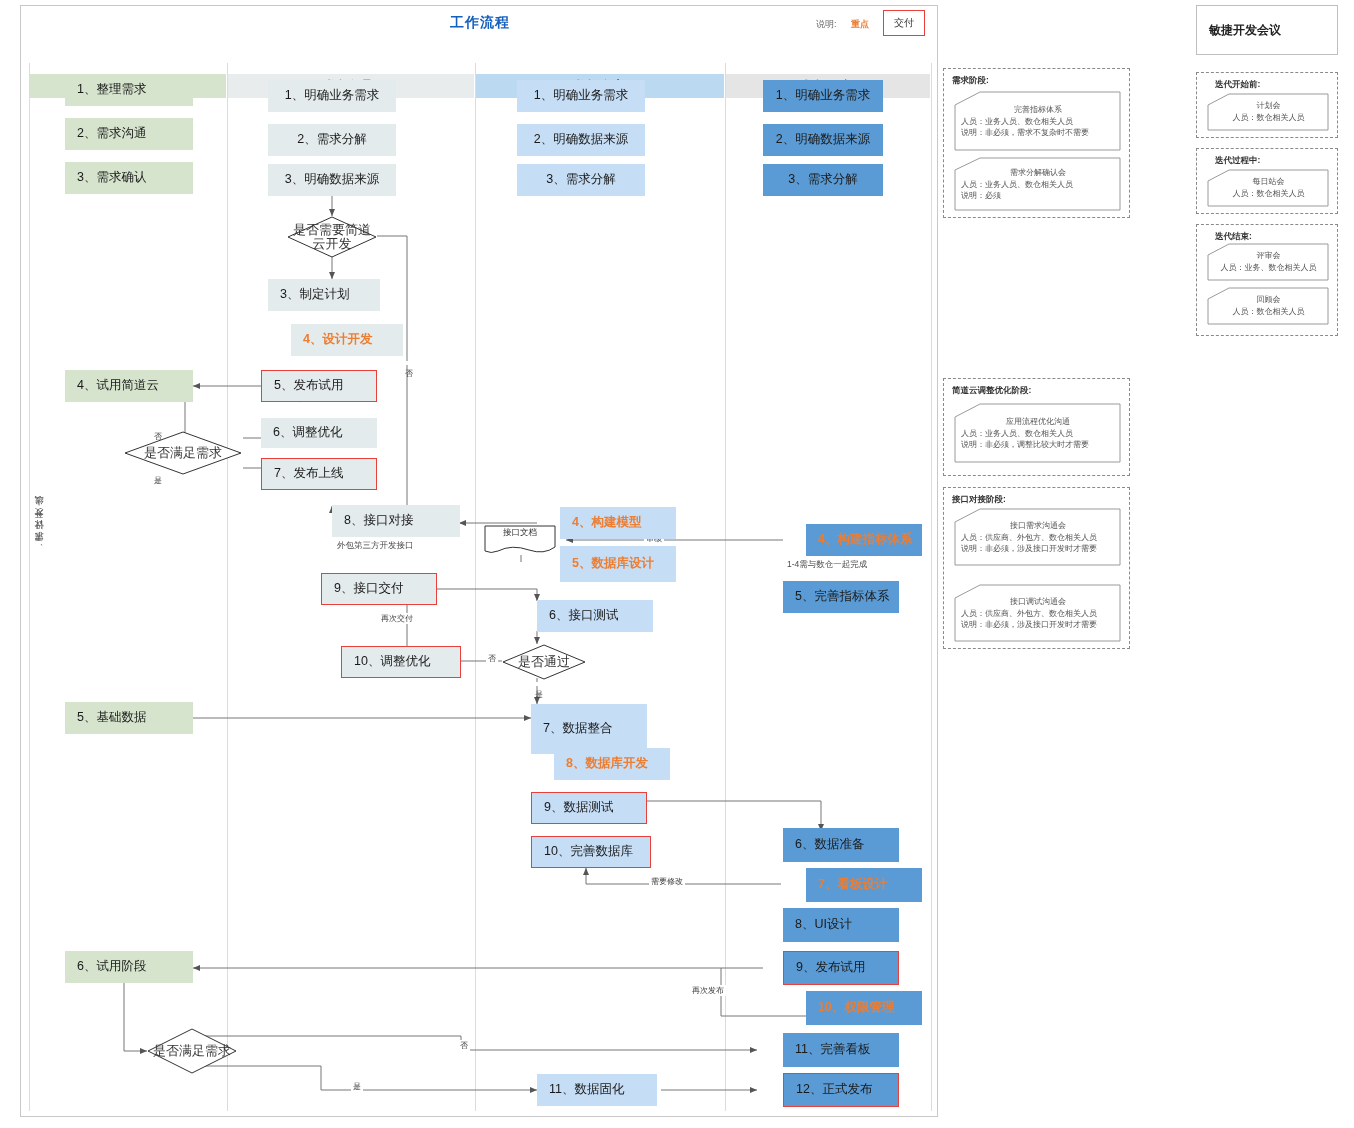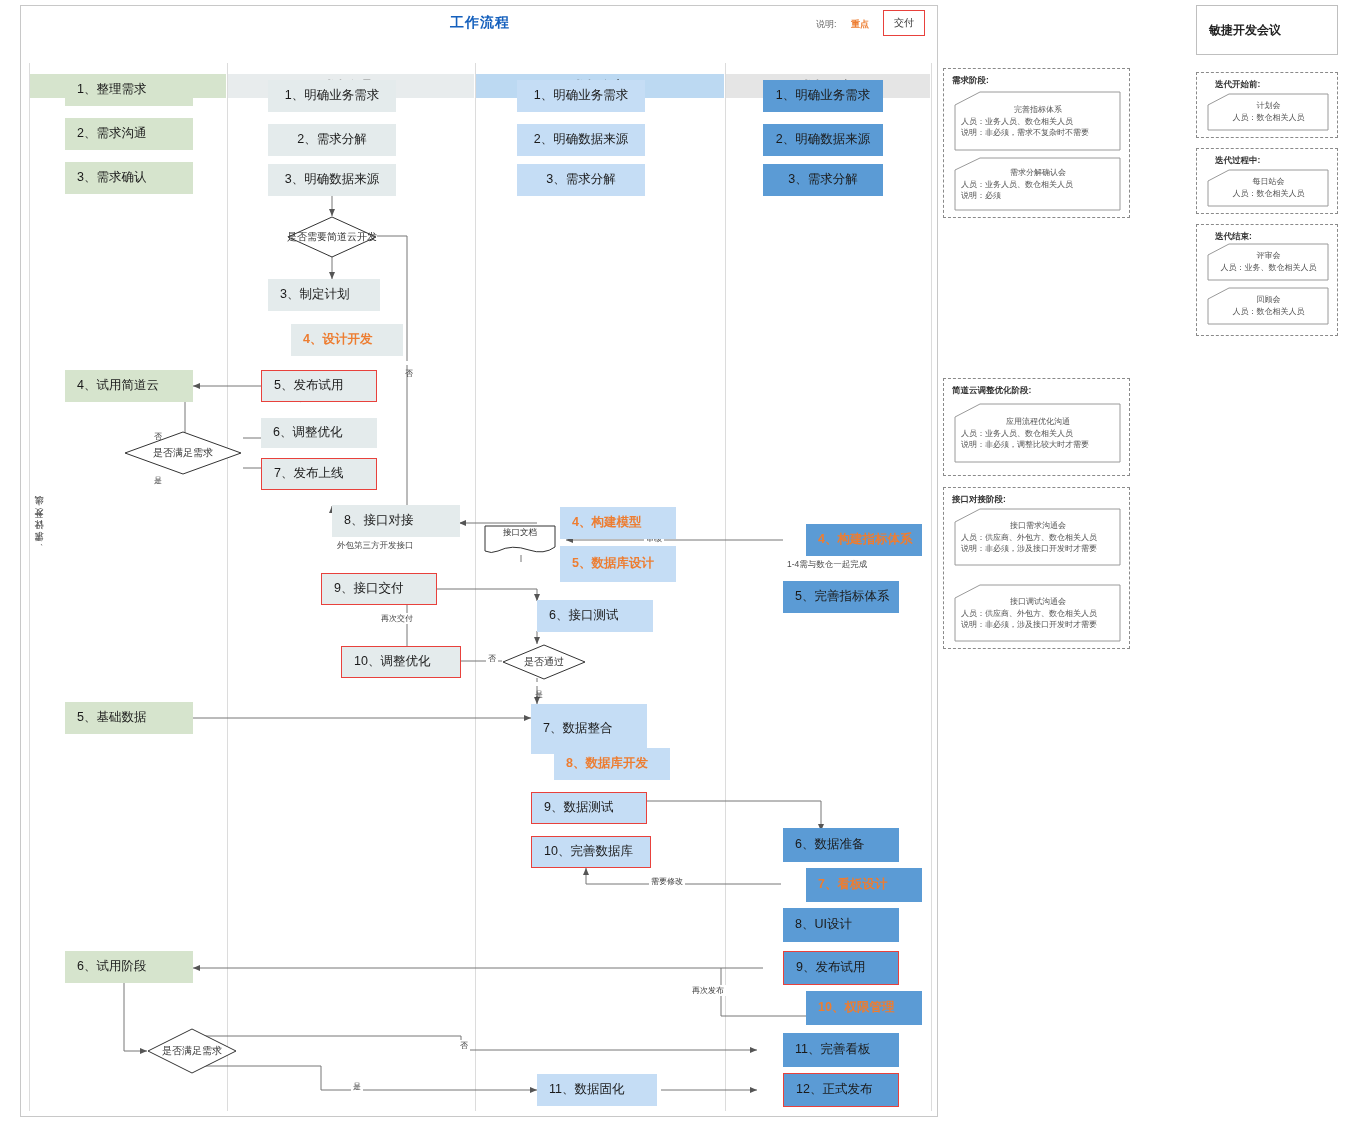--- a/index.html
+++ b/index.html
@@ -68,21 +68,21 @@
   .n-blue  { background:#5b9bd5; }
   .hot { color:#ED7D31; font-weight:bold;margin-left:23px; }
   .deliver { border: 1.8px solid #e8413c; }
 
   
   .diamond { position:absolute; }
   .diamond svg { display:block; overflow:visible; }
   .diamond .dtext {
     position:absolute; left:0; top:0; width:100%; height:100%;
     display:flex; align-items:center; justify-content:center;
-    font-size: 10px; color:#333; text-align:center; line-height:1.05;
+    font-size: 13px; color:#333; text-align:center; line-height:1.05;
   }
 
   
   .note { position:absolute; font-size: 8.5px; color:#4a4a4a; white-space:nowrap; }
   .elabel { position:absolute; font-size:8px; color:#3a3a3a; background:#fff; padding:0 2px; white-space:nowrap; }
   .elabel.vert { writing-mode: vertical-rl; padding:2px 0; }
 
   
   #doc-iface { position:absolute; left:463px; top:519px; width:72px; height:30px; }
   #doc-iface .dlabel {

